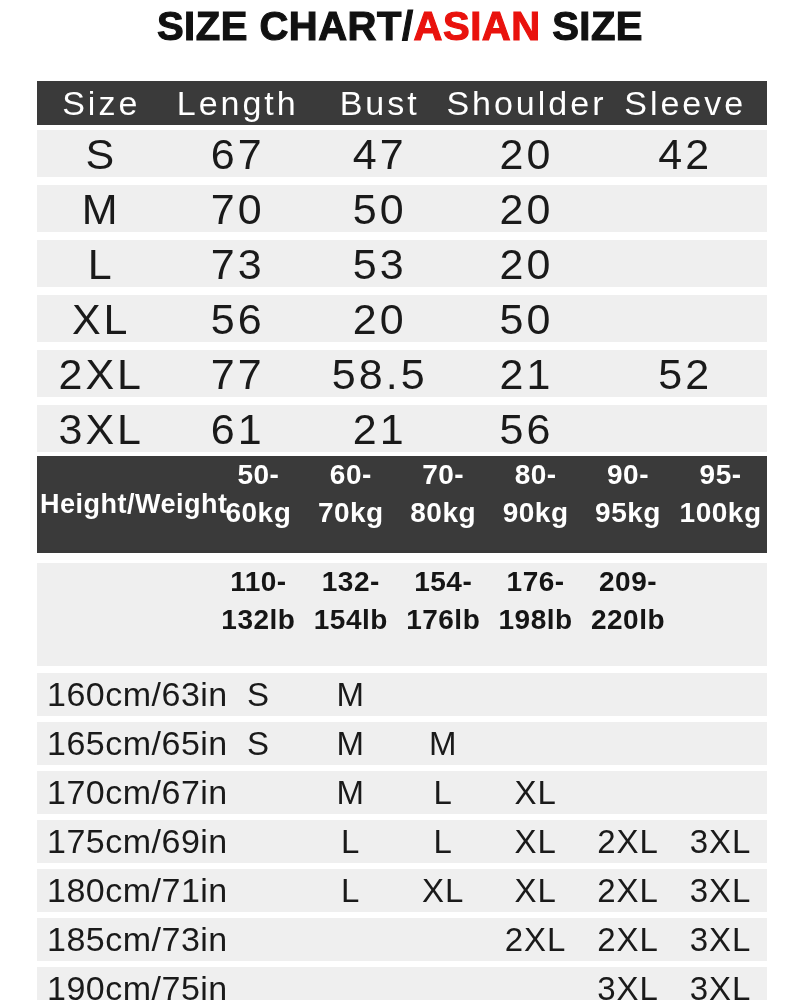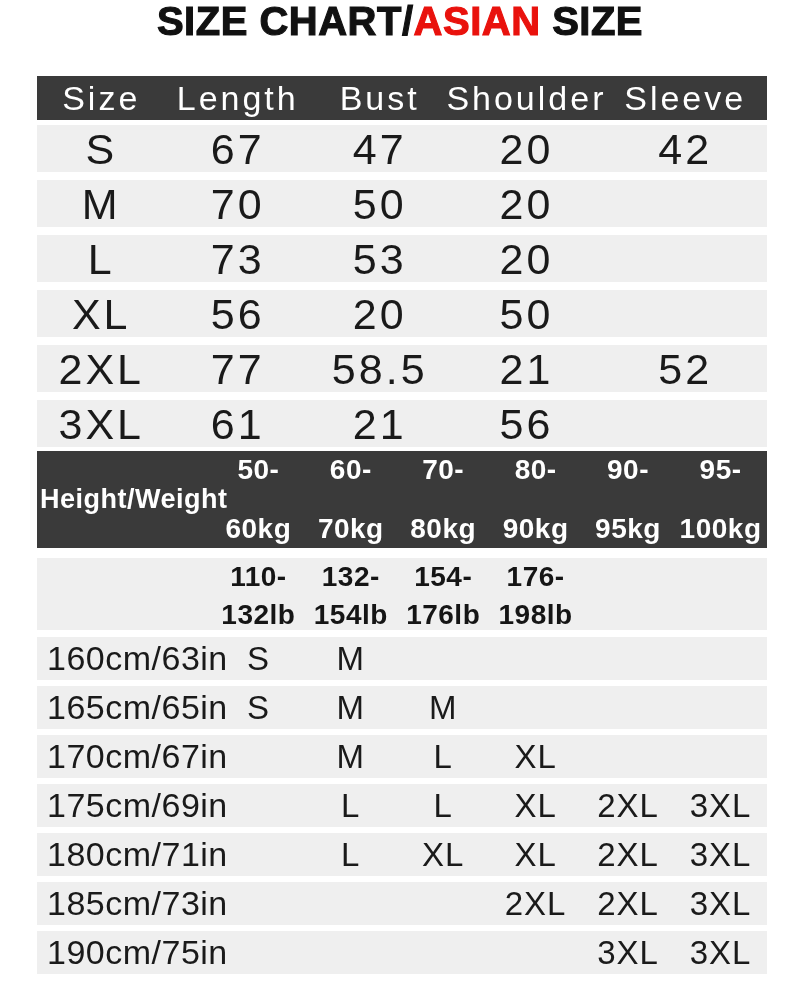--- a/index.html
+++ b/index.html
@@ -2,21 +2,21 @@
 <html><head>
 <meta charset="utf-8">
 <style>
   html,body{margin:0;padding:0;}
   body{
     width:800px;height:1000px;background:#ffffff;overflow:hidden;
     font-family:"Liberation Sans","DejaVu Sans",sans-serif;
     color:#1a1a1a;
   }
   .title{
-    height:43px;text-align:center;
+    padding-top:5px;height:43px;text-align:center;
     font-size:40px;line-height:42px;font-weight:900;letter-spacing:0.5px;
     color:#111111;white-space:pre;
     -webkit-text-stroke:1.1px currentColor;
   }
   .title .red{color:#e9120d;}
   .sheet{width:730px;margin-left:37px;}
   .grid5{display:grid;grid-template-columns:17.6% 19.8% 19.1% 21.1% 22.4%;}
   .grid7{display:grid;grid-template-columns:24% 12.66% 12.66% 12.66% 12.66% 12.66% 12.7%;}
   .cell{display:flex;align-items:center;justify-content:center;white-space:nowrap;}
   .size-header{
@@ -26,23 +26,23 @@
   .srow{
     height:47px;margin-top:8px;background:#efefef;
     font-size:43px;letter-spacing:3px;
   }
   .srow:first-child{margin-top:5px;}
   .hw-band{
     height:97px;margin-top:4px;background:#3a3a3a;color:#ffffff;
     font-weight:700;font-size:28px;letter-spacing:0.5px;
   }
   .hw-band .label{justify-content:flex-start;padding-left:3px;font-size:27px;overflow:visible;}
-  .cell.two{flex-direction:column;justify-content:space-between;line-height:38px;}
+  .cell.two{flex-direction:column;justify-content:flex-start;line-height:38px;}
   .lb-row{
-    height:72px;margin-top:10px;background:#efefef;
+    height:103px;margin-top:10px;background:#efefef;
     font-weight:700;font-size:28px;letter-spacing:0.5px;color:#151515;
   }
   .hrow{
     height:43px;margin-top:6px;background:#efefef;font-size:34px;
   }
   .hrow:first-child{margin-top:7px;}
   .hlabel{justify-content:flex-start;padding-left:10px;letter-spacing:0.5px;overflow:visible;}
   .hsize{font-size:33px;letter-spacing:1px;}
   .line{white-space:nowrap;}
 </style>
@@ -141,20 +141,24 @@
         <div class="line">154lb</div>
       </div>
       <div class="cell two">
         <div class="line">154-</div>
         <div class="line">176lb</div>
       </div>
       <div class="cell two">
         <div class="line">176-</div>
         <div class="line">198lb</div>
       </div>
+      <div class="cell two">
+        <div class="line">209-</div>
+        <div class="line">220lb</div>
+      </div>
     </div>
 
   <div>
       <div class="hrow grid7">
         <div class="cell hlabel">160cm/63in</div>
         <div class="cell hsize">S</div>
         <div class="cell hsize">M</div>
         <div class="cell hsize"></div>
         <div class="cell hsize"></div>
         <div class="cell hsize"></div>

